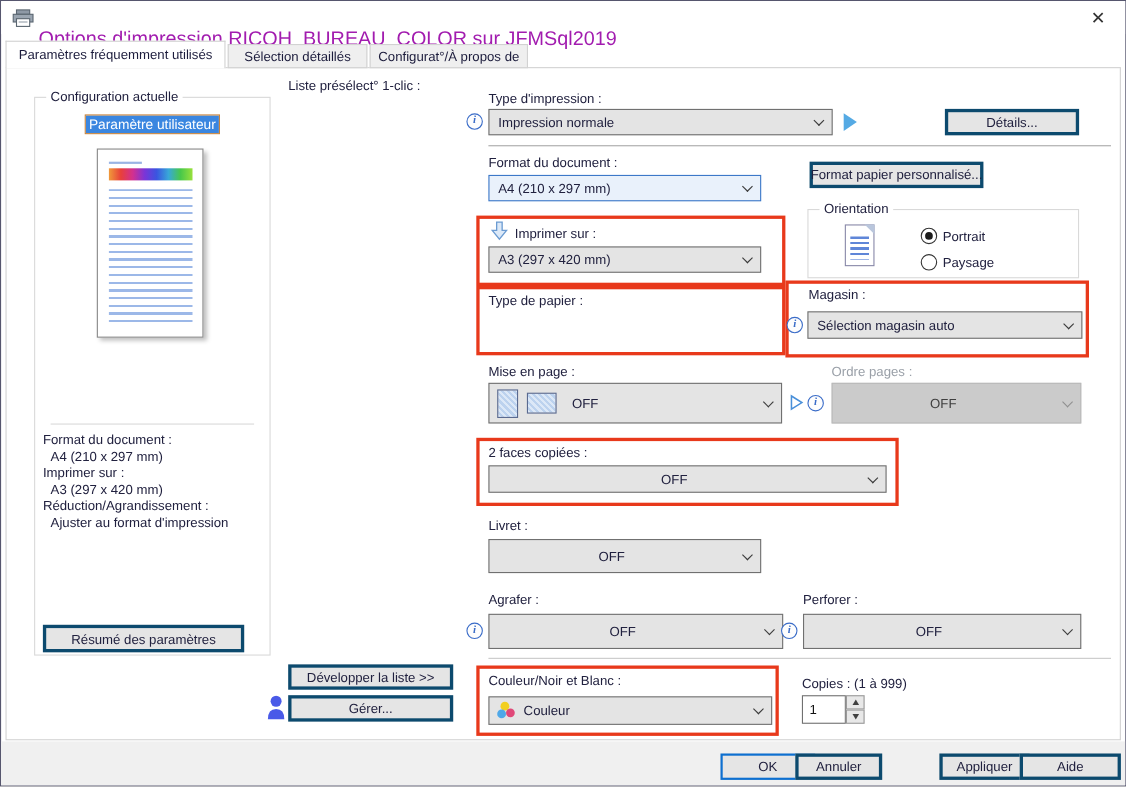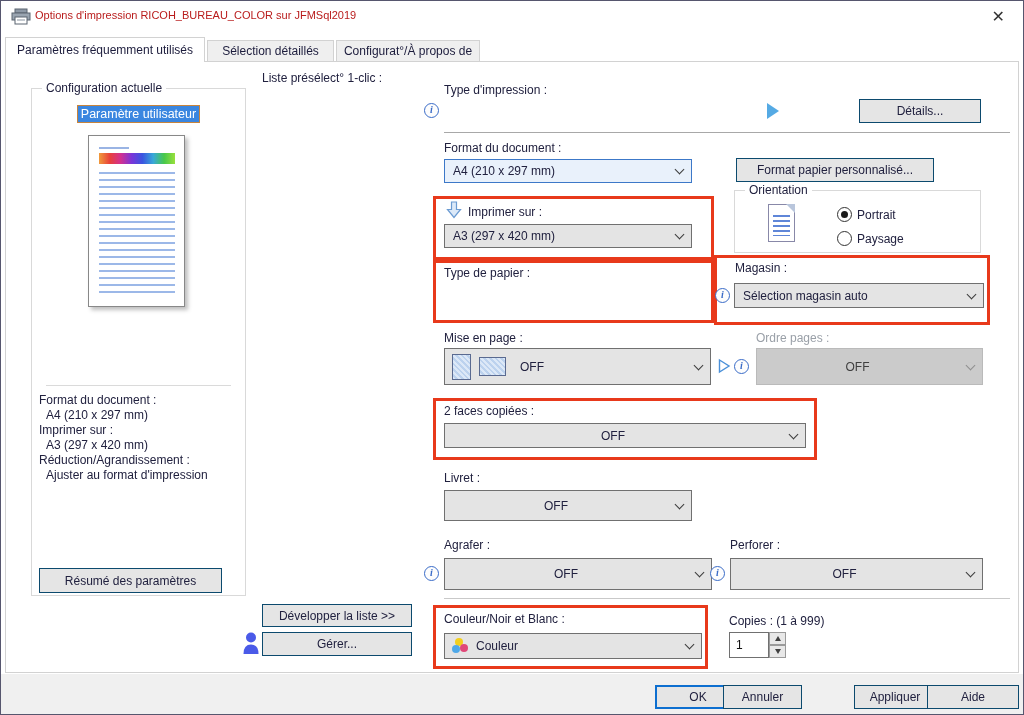--- a/index.html
+++ b/index.html
@@ -1,36 +1,36 @@
 <!DOCTYPE html>
 <html><head>
 <meta charset="utf-8">
 <style>
   *{box-sizing:border-box;margin:0;padding:0}
   body{font-family:"Liberation Sans",sans-serif;background:#888}
   #dlg{position:relative;width:1024px;height:715px;background:#fff;border:1px solid #56566e;overflow:hidden}
   .lbl{position:absolute;font-size:12px;color:#21213f;white-space:nowrap}
   .lbl.gray{color:#9aa0a8}
-  .btn{position:absolute;background:#e5e5e5;border:1px solid #0c4a6e;font-size:12px;color:#21213f;display:flex;align-items:center;justify-content:center;cursor:default;white-space:nowrap}
+  .btn{position:absolute;background:#e5e5e5;border:3px solid #0c4a6e;font-size:12px;color:#21213f;display:flex;align-items:center;justify-content:center;cursor:default;white-space:nowrap}
   .btn.primary{border:2px solid #0d6fd0}
   .combo{position:absolute;background:#e4e4e4;border:1px solid #707070;display:flex;align-items:center;font-size:12px;color:#21213f}
   .combo .val{flex:1;padding-left:8px;white-space:nowrap;overflow:hidden}
   .combo.center .val{text-align:center;padding-left:0}
   .combo .chevbox{width:24px;align-self:stretch;display:flex;align-items:center;justify-content:center}
   .chev{width:7px;height:7px;border-right:1.5px solid #3c3c3c;border-bottom:1.5px solid #3c3c3c;transform:rotate(45deg);margin-bottom:3px}
   .combo.blue{border:1px solid #3c78c8;background:#e9f1fb}
   .combo.disabled{background:#cbcbcb;border-color:#bababa;color:#3f3f3f}
   .combo.disabled .chev{border-color:#8f8f8f}
   .redbox{position:absolute;border:3px solid #e8391b;pointer-events:none;z-index:6}
   .sep{position:absolute;height:1px;background:#a8a8a8}
   .grp{position:absolute;border:1px solid #d9d9d9}
   .grp .legend{position:absolute;top:-8px;left:10px;background:#fff;padding:0 4px;font-size:12px;color:#21213f;white-space:nowrap}
   .info{position:absolute;width:15px;height:15px;border:1.5px solid #3a6cc8;border-radius:50%;color:#3a6cc8;font:italic bold 10px/12px "Liberation Serif",serif;text-align:center;background:#fdfdfd;z-index:7}
   .titlebar{position:absolute;left:0;top:0;width:100%;height:30px;background:#fff}
-  .title{position:absolute;left:34px;top:8px;font-size:11px;color:#b91c1c;white-space:nowrap}
+  .title{position:absolute;left:34px;top:24px;font-size:18px;color:#a21caf;white-space:nowrap}
   .close{position:absolute;right:12px;top:4px;font-size:16px;color:#333;padding:2px 6px}
   .tab{position:absolute;top:39px;height:22px;background:#efefef;border:1px solid #d2d2d2;display:flex;align-items:center;justify-content:center;font-size:12px;color:#1c1c3c;z-index:2}
   .tab.active{top:36px;height:25px;background:#fff;border-bottom:none;z-index:4}
   .tabpage{position:absolute;left:4px;top:60px;width:1014px;height:612px;background:#fff;border:1px solid #d2d2d2;z-index:1}
   .footer{position:absolute;left:0;right:0;top:673px;bottom:0;background:#f0f0f0}
   .selparam{background:#3a86e0;color:#fff;font-size:12.5px;padding:1px 3px;outline:1px solid #c8843c}
   .preview{position:absolute;left:87px;top:134px;width:97px;height:172px;background:#fff;border:1px solid #888;box-shadow:3px 3px 4px rgba(0,0,0,.25);z-index:2}
   .pv-topline{position:absolute;left:10px;top:11px;width:30px;height:2px;background:#9ab4e4}
   .pv-bar{position:absolute;left:10px;top:17px;right:9px;height:11px;background:linear-gradient(90deg,#f09a3a,#e8403a,#d23090,#7a35d8,#3a55e0,#38a8d8,#48c84a,#98e03c)}
   .pv-lines{position:absolute;left:10px;top:36px;right:9px;bottom:11px;background:repeating-linear-gradient(180deg,#9cb8e8 0 2px,transparent 2px 7px)}
@@ -154,32 +154,38 @@
   </div>
   <div class="btn" style="left:261px;top:603px;width:150px;height:23px;z-index:3">Développer la liste &gt;&gt;</div>
   <svg style="position:absolute;left:242px;top:631px;z-index:3" width="16" height="22">
     <circle cx="8" cy="5.5" r="5" fill="#4a5ae8"></circle>
     <path d="M0.5 22 q0 -9.5 7.5 -9.5 q7.5 0 7.5 9.5 z" fill="#4a5ae8"></path>
   </svg>
   <div class="btn" style="left:261px;top:631px;width:150px;height:24px;z-index:3">Gérer...</div>
 
   <div class="lbl" style="left:443px;top:82px;z-index:2">Type d'impression :</div>
   <div class="info" style="left:423px;top:102px">i</div>
+  <div class="combo" style="left:443px;top:98px;width:313px;height:24px;z-index:2">
+    <span class="val">Impression normale</span>
+    <span class="chevbox">
+        <span class="chev"></span>
+      </span>
+  </div>
   <div class="tri-fill" style="left:766px;top:102px;z-index:2"></div>
   <div class="btn" style="left:858px;top:98px;width:122px;height:24px;z-index:2">Détails...</div>
   <div class="sep" style="left:443px;top:131px;width:566px;z-index:2"></div>
 
   <div class="lbl" style="left:443px;top:140px;z-index:2">Format du document :</div>
   <div class="combo blue" style="left:443px;top:158px;width:248px;height:24px;z-index:2">
     <span class="val">A4 (210 x 297 mm)</span>
     <span class="chevbox">
         <span class="chev"></span>
       </span>
   </div>
-  <div class="btn" style="left:735px;top:157px;width:198px;height:24px;z-index:2">Format papier personnalisé...</div>
+  <div class="btn" style="left:735px;top:146px;width:158px;height:24px;z-index:2">Format papier personnalisé...</div>
 
   <div class="redbox" style="left:432px;top:195px;width:281px;height:64px"></div>
   <svg style="position:absolute;left:445px;top:200px;z-index:2" width="16" height="18">
     <path d="M5.5 1 h5 v7.5 h4 l-6.5 8 -6.5 -8 h4 z" fill="#dce9f8" stroke="#6b9bd2" stroke-width="1.2"></path>
   </svg>
   <div class="lbl" style="left:467px;top:204px;z-index:2">Imprimer sur :</div>
   <div class="combo" style="left:443px;top:223px;width:248px;height:24px;z-index:2">
     <span class="val">A3 (297 x 420 mm)</span>
     <span class="chevbox">
         <span class="chev"></span>

